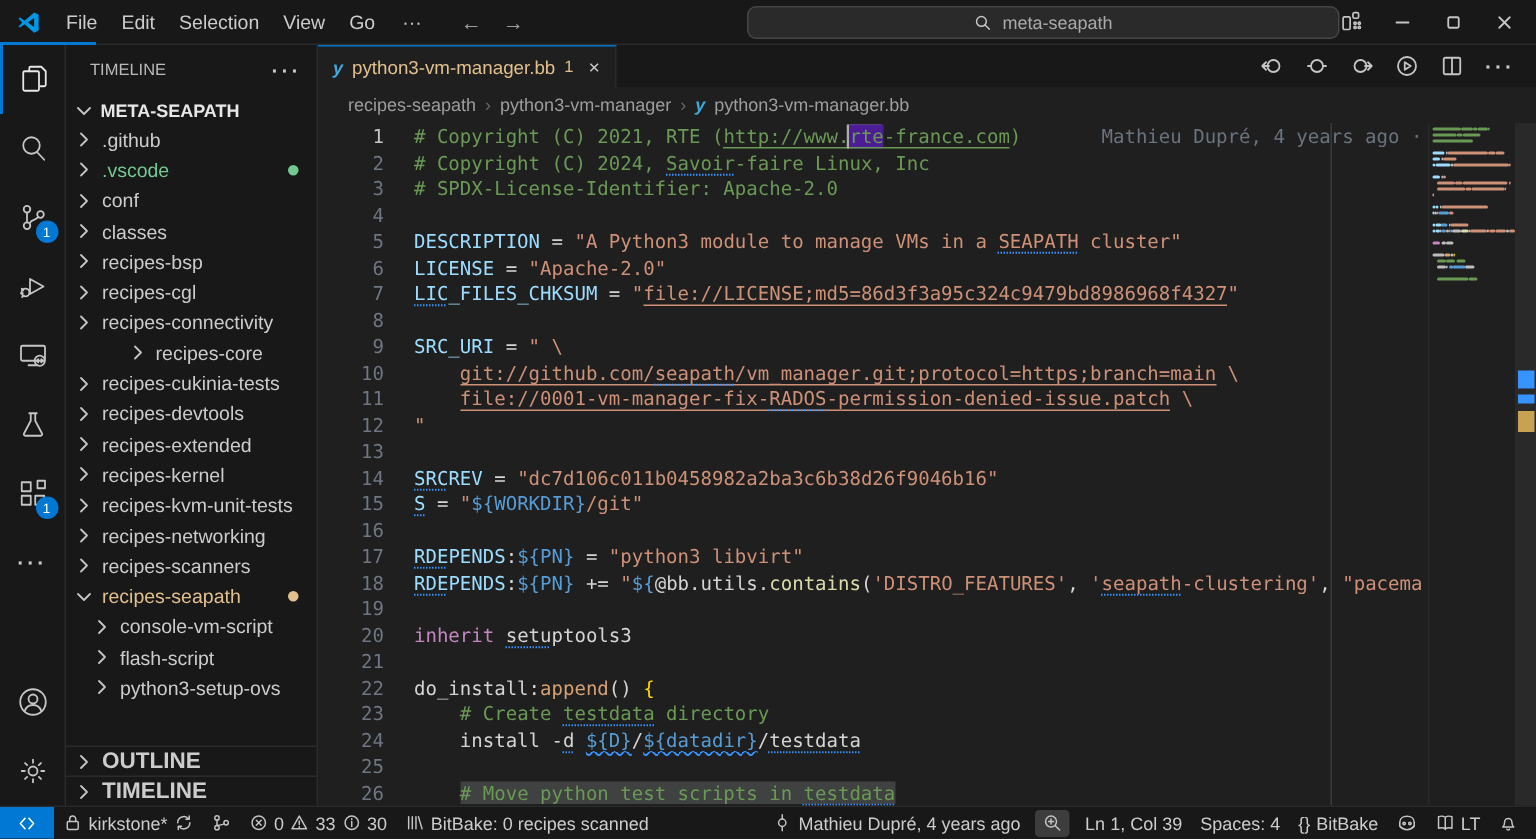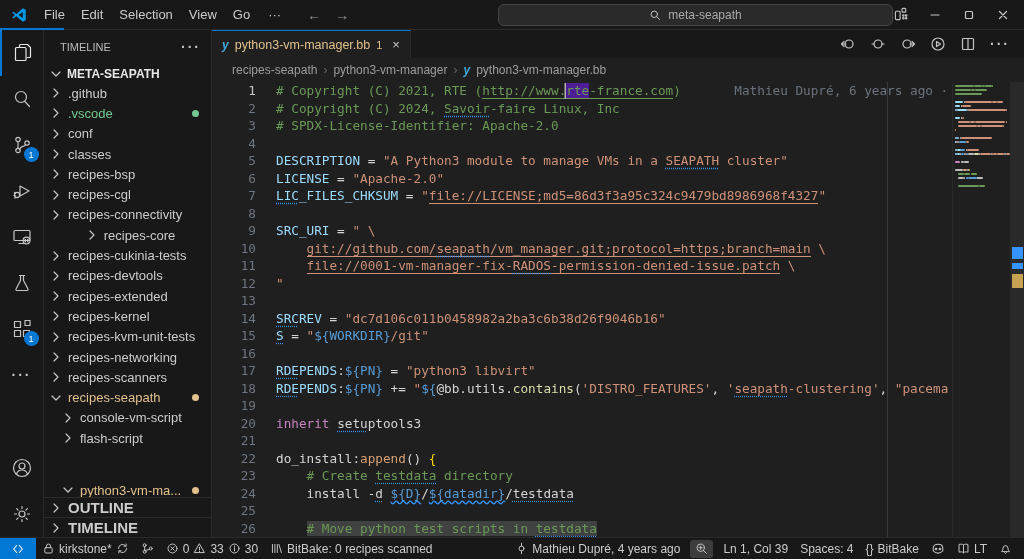--- a/index.html
+++ b/index.html
@@ -403,20 +403,28 @@
             </span>
             <span class="lbl">console-vm-script</span>
           </div>
           <div class="tree-item" style="padding-left: 16px;">
             <span class="chev">
               <svg class="ic" width="16" height="16" viewBox="0 0 16 16">
                 <path d="M6 4 l4 4 -4 4"></path>
               </svg>
             </span>
             <span class="lbl">flash-script</span>
+          </div>
+          <div class="tree-item" style="padding-left: 16px;">
+            <span class="chev">
+              <svg class="ic" width="16" height="16" viewBox="0 0 16 16">
+                <path d="M6 4 l4 4 -4 4"></path>
+              </svg>
+            </span>
+            <span class="lbl">python3-setup-ovs</span>
           </div>
           <div class="tree-item" style="padding-left: 16px; margin-top: 32px;">
             <span class="chev">
               <svg class="ic" width="16" height="16" viewBox="0 0 16 16">
                 <path d="M4 6 l4 4 4-4"></path>
               </svg>
             </span>
             <span class="lbl amber">python3-vm-ma...</span>
             <span class="dot amber"></span>
           </div>
@@ -474,21 +482,21 @@
           <span>recipes-seapath</span>
           <span class="sep">›</span>
           <span>python3-vm-manager</span>
           <span class="sep">›</span>
           <span class="file-ic">y</span>
           <span>python3-vm-manager.bb</span>
         </div>
       <div class="codearea">
         <div class="ruler"></div>
         <div id="code-lines">
-            <div class="line"><div class="ln active">1</div><div class="txt"><span class="tk-c"># Copyright (C) 2021, RTE (</span><span class="tk-c tk-u">http://www.</span><span class="tk-c tk-u tk-h tk-cur">rte</span><span class="tk-c tk-u">-france.com</span><span class="tk-c">)</span><span class="blame">Mathieu Dupré, 6 years ago ·</span></div></div>
+            <div class="line"><div class="ln active">1</div><div class="txt"><span class="tk-c"># Copyright (C) 2021, RTE (</span><span class="tk-c tk-u">http://www.</span><span class="tk-c tk-u tk-h tk-cur">rte</span><span class="tk-c tk-u">-france.com</span><span class="tk-c">)</span><span class="blame">Mathieu Dupré, 4 years ago ·</span></div></div>
             <div class="line"><div class="ln">2</div><div class="txt"><span class="tk-c"># Copyright (C) 2024, </span><span class="tk-c tk-d">Savoir</span><span class="tk-c">-faire Linux, Inc</span></div></div>
             <div class="line"><div class="ln">3</div><div class="txt"><span class="tk-c"># SPDX-License-Identifier: Apache-2.0</span></div></div>
             <div class="line"><div class="ln">4</div><div class="txt"></div></div>
             <div class="line"><div class="ln">5</div><div class="txt"><span class="tk-v">DESCRIPTION</span><span class="tk-p"> = </span><span class="tk-s">"A Python3 module to manage VMs in a </span><span class="tk-s tk-d">SEAPATH</span><span class="tk-s"> cluster"</span></div></div>
             <div class="line"><div class="ln">6</div><div class="txt"><span class="tk-v">LICENSE</span><span class="tk-p"> = </span><span class="tk-s">"Apache-2.0"</span></div></div>
             <div class="line"><div class="ln">7</div><div class="txt"><span class="tk-v tk-d">LIC</span><span class="tk-v">_FILES_CHKSUM</span><span class="tk-p"> = </span><span class="tk-s">"</span><span class="tk-s tk-u">file://LICENSE;md5=86d3f3a95c324c9479bd8986968f4327</span><span class="tk-s">"</span></div></div>
             <div class="line"><div class="ln">8</div><div class="txt"></div></div>
             <div class="line"><div class="ln">9</div><div class="txt"><span class="tk-v">SRC_URI</span><span class="tk-p"> = </span><span class="tk-s">" \</span></div></div>
             <div class="line"><div class="ln">10</div><div class="txt"><span class="tk-p">    </span><span class="tk-s tk-u">git://github.com/</span><span class="tk-s tk-u tk-d">seapath</span><span class="tk-s tk-u">/vm_manager.git;protocol=https;branch=main</span><span class="tk-s"> \</span></div></div>
             <div class="line"><div class="ln">11</div><div class="txt"><span class="tk-p">    </span><span class="tk-s tk-u">file://0001-vm-manager-fix-</span><span class="tk-s tk-u tk-d">RADOS</span><span class="tk-s tk-u">-permission-denied-issue.patch</span><span class="tk-s"> \</span></div></div>

